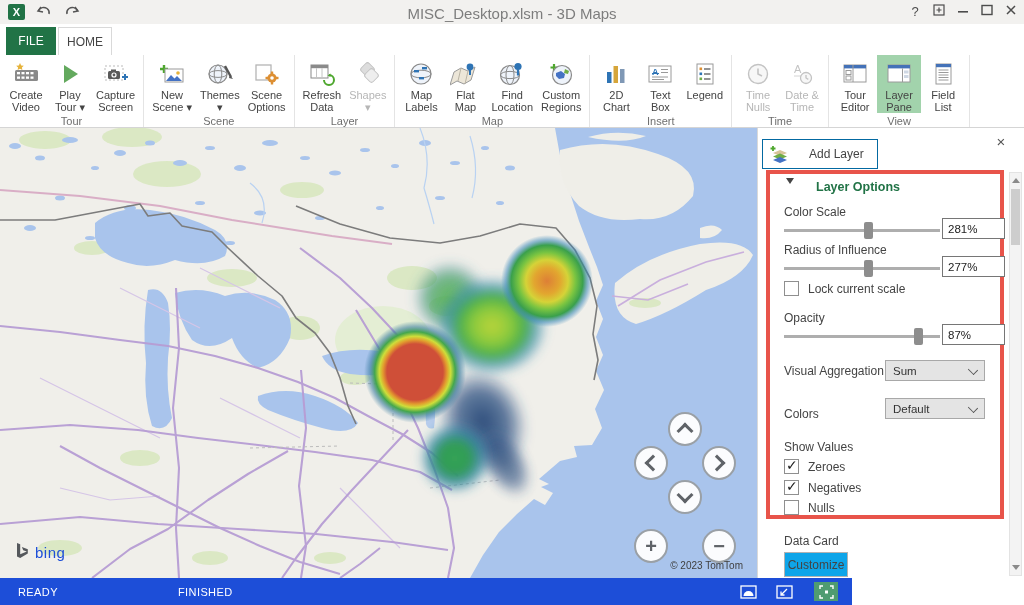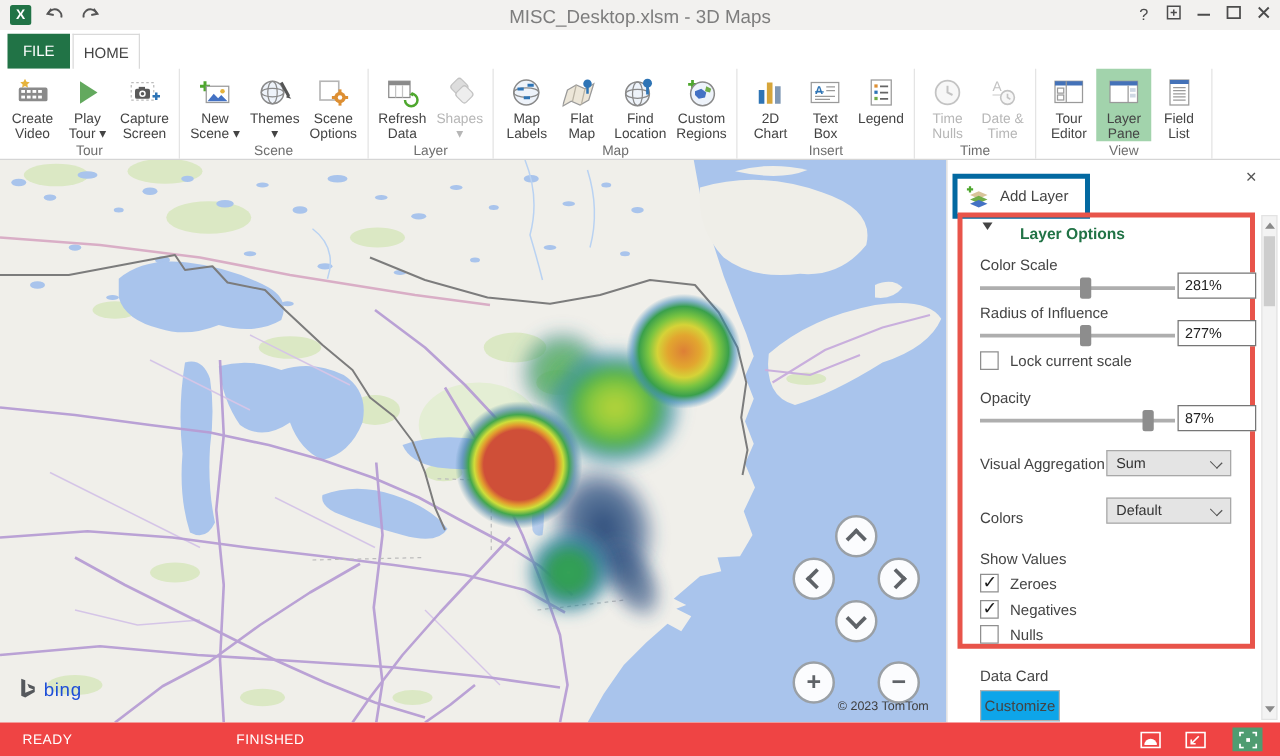--- a/index.html
+++ b/index.html
@@ -35,22 +35,22 @@
   .mapwrap{position:absolute;left:0;top:0;width:757px;height:450px;overflow:hidden;background:#f0efea;}
   .navbtn{position:absolute;width:34px;height:34px;border-radius:50%;background:rgba(255,255,255,.95);
           border:2px solid #9aa0a6;box-sizing:border-box;display:flex;align-items:center;justify-content:center;}
   .navbtn.zoom{font-size:20px;color:#5f6368;font-weight:bold;line-height:30px;}
   .chev{width:12px;height:12px;border-left:3px solid #5f6368;border-top:3px solid #5f6368;box-sizing:border-box;}
   .bingbrand{position:absolute;left:14px;top:414px;display:flex;align-items:center;gap:5px;color:#55585c;}
   .bingtext{font-size:15px;letter-spacing:.5px;color:#1d4ed8;}
   .attrib{position:absolute;right:14px;top:432px;font-size:10px;color:#3f3f3f;}
   
   .panel{position:absolute;left:757px;top:0;width:267px;height:450px;background:#fff;border-left:1px solid #d9d9d9;box-sizing:border-box;}
-  .addlayer{position:absolute;left:4px;top:11px;height:28px;border:4px solid #0369a1;background:#fff;
-            display:flex;align-items:center;gap:7px;padding:0 13px 0 7px;font-size:12px;color:#444;}
+  .addlayer{position:absolute;left:4px;top:11px;height:28px;border:1px solid #0369a1;background:#fff;
+            display:flex;align-items:center;gap:19px;padding:0 13px 0 7px;font-size:12px;color:#444;}
   .pclose{position:absolute;right:15px;top:6px;font-size:15px;color:#555;width:16px;height:16px;line-height:16px;text-align:center;}
   .redbox{position:absolute;left:8px;top:42px;width:230px;height:341px;border:4px solid #e8544a;}
   .caret-down{width:0;height:0;border-left:4.5px solid transparent;border-right:4.5px solid transparent;border-top:6px solid #444;}
   .sectitle{font-size:12.5px;font-weight:bold;color:#217346;}
   .plab{position:absolute;font-size:12px;color:#444;white-space:nowrap;}
   .slider{position:absolute;width:156px;height:17px;}
   .slider .track{position:absolute;left:0;right:0;top:7px;height:3px;background:#aeaeae;}
   .slider .handle{position:absolute;top:0;width:9px;height:17px;background:#8d8d8d;border-radius:2px;}
   .vbox{position:absolute;width:56px;height:19px;border:1px solid #767676;background:#fff;font-size:11.5px;color:#222;
         display:flex;align-items:center;padding-left:5px;box-sizing:content-box;}
@@ -62,21 +62,21 @@
   .ddc{position:absolute;right:7px;top:5px;width:7px;height:7px;border-right:1.5px solid #555;border-bottom:1.5px solid #555;
        transform:rotate(45deg) scaleY(.8);}
   .custbtn{position:absolute;left:26px;top:424px;width:62px;height:23px;border:1px solid #b2b2b2;background:#0ea5e9;
            font-size:12px;color:#444;display:flex;align-items:center;justify-content:center;}
   .pscroll{position:absolute;right:2px;top:44px;width:13px;height:404px;background:#f3f3f3;border:1px solid #e3e3e3;box-sizing:border-box;}
   .sarrow{position:absolute;left:2px;width:0;height:0;border-left:4px solid transparent;border-right:4px solid transparent;}
   .sarrow.up{top:5px;border-bottom:5px solid #8a8a8a;}
   .sarrow.down{bottom:5px;border-top:5px solid #8a8a8a;}
   .sthumb{position:absolute;left:1px;top:16px;width:9px;height:56px;background:#cdcdcd;}
   
-  .statusbar{position:absolute;left:0;top:578px;width:1024px;height:27px;background:#ef4444;}
+  .statusbar{position:absolute;left:0;top:578px;width:828px;height:27px;background:#1d4ed8;padding-left:24px;}
   .sbtext{position:absolute;top:8px;font-size:11px;color:#fff;letter-spacing:.4px;}
   .sbicon{position:absolute;top:4px;width:24px;height:19px;display:flex;align-items:center;justify-content:center;}
   .sbicon.hl{background:#4f9c71;}
 </style>
 </head>
 <body>
 
 <div class="titlebar">
   <div class="xlicon">X</div>
   <div class="qbtn" style="left:34px;">
@@ -671,21 +671,21 @@
     <div class="pscroll">
       <span class="sarrow up"></span>
       <span class="sthumb"></span>
       <span class="sarrow down"></span>
     </div>
   </div>
 </div>
 
 <div class="statusbar">
   <span class="sbtext" style="left:18px;">READY</span>
-  <span class="sbtext" style="left:178px;margin-left:11px;">FINISHED</span>
+  <span class="sbtext" style="left:178px;">FINISHED</span>
   <div class="sbicon" style="right:92px;">
     <svg width="17" height="14" viewBox="0 0 17 14">
         <rect x="1" y="1" width="15" height="12" fill="none" stroke="#fff" stroke-width="1.3"></rect>
         <path d="M3.5 11 a5 5 0 0 1 10 0 z" fill="#fff"></path>
       </svg>
   </div>
   <div class="sbicon" style="right:56px;">
     <svg width="17" height="14" viewBox="0 0 17 14">
         <rect x="1" y="1" width="15" height="12" fill="none" stroke="#fff" stroke-width="1.3"></rect>
         <path d="M11 4 L5 10 M5 6.5 V10 H8.5" fill="none" stroke="#fff" stroke-width="1.3"></path>

